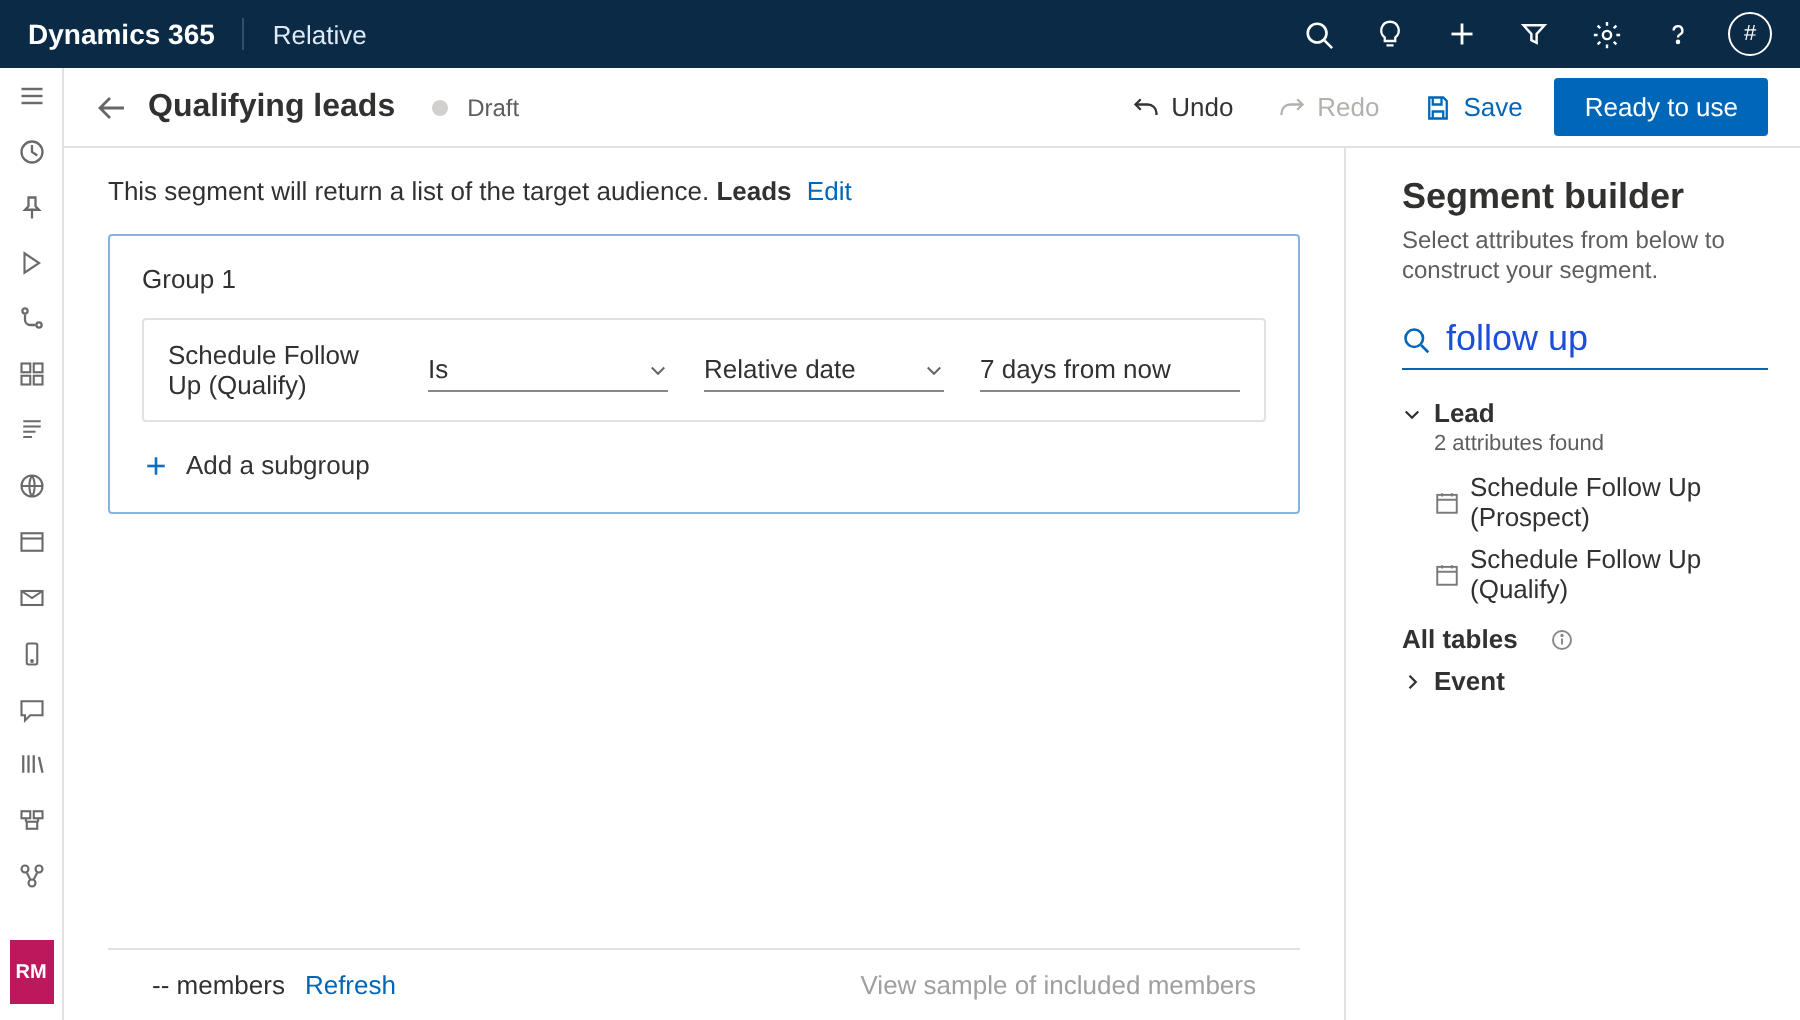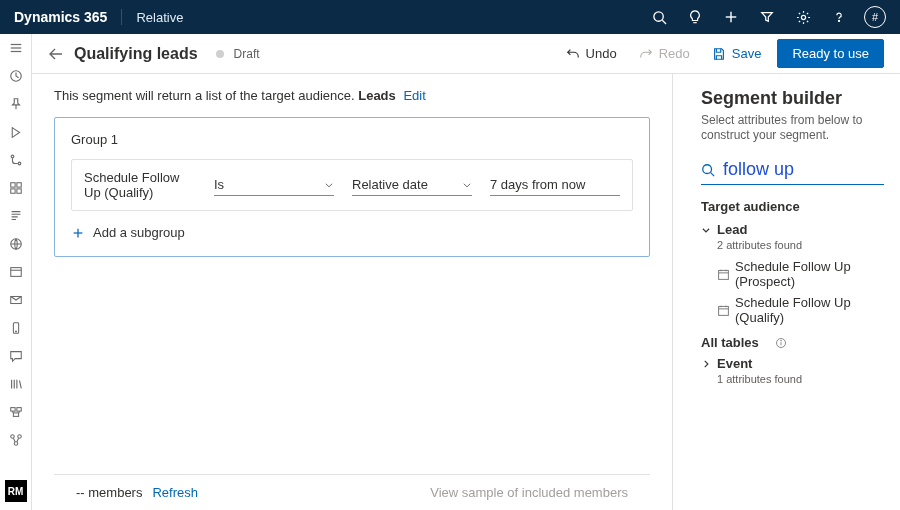--- a/index.html
+++ b/index.html
@@ -20,21 +20,21 @@
   .topbar .module{font-size:13px;color:#deeaf5;}
   .topbar .spacer{flex:1;}
   .topbar .ticon{width:22px;height:22px;display:flex;align-items:center;justify-content:center;cursor:pointer;color:#fff;}
   .topbar .avatar{width:22px;height:22px;border:1px solid #fff;border-radius:50%;display:flex;align-items:center;justify-content:center;font-size:11px;}
   svg{display:block;}
 
   .shell{display:flex;height:476px;}
   .rail{width:32px;border-right:1px solid var(--border);display:flex;flex-direction:column;align-items:center;padding-top:6px;gap:12px;color:#6a6a6a;}
   .rail .ritem{width:16px;height:16px;display:flex;align-items:center;justify-content:center;cursor:pointer;}
   .rail .rfill{flex:1;}
-  .rail .userchip{width:22px;height:22px;background:#000000;color:#fff;font-size:10px;font-weight:600;display:flex;align-items:center;justify-content:center;margin-bottom:8px;}
+  .rail .userchip{width:22px;height:32px;background:#be185d;color:#fff;font-size:10px;font-weight:600;display:flex;align-items:center;justify-content:center;margin-bottom:8px;}
 
   .content{flex:1;display:flex;flex-direction:column;}
   .header{height:40px;border-bottom:1px solid var(--border);display:flex;align-items:center;padding:0 16px;gap:10px;}
   .header .back{color:#666;cursor:pointer;}
   .header .title{font-size:16px;font-weight:600;}
   .header .dot{width:8px;height:8px;background:#d2d0ce;border-radius:50%;margin-left:8px;}
   .header .status{color:var(--muted);font-size:12px;}
   .header .hspacer{flex:1;}
   .hbtn{display:flex;align-items:center;gap:6px;padding:4px 6px;font-size:13px;cursor:pointer;color:#333;}
   .hbtn.disabled{color:#b3b0ad;}
@@ -318,21 +318,20 @@
             </span>
           <input value="follow up" style="">
           <span style="color:#666;">
               <svg width="12" height="12" viewBox="0 0 16 16" stroke="currentColor" stroke-width="1.4">
                 <line x1="3" y1="3" x2="13" y2="13"></line>
                 <line x1="13" y1="3" x2="3" y2="13"></line>
               </svg>
             </span>
         </div>
 
-        <div class="sectitle">Target audience</div>
         <div class="treehead">
           <span>
               <svg width="10" height="10" viewBox="0 0 16 16" fill="none" stroke="currentColor" stroke-width="1.8">
                 <path d="m3 6 5 5 5-5"></path>
               </svg>
             </span>
           <span>Lead</span>
         </div>
         <div class="treecount">2 attributes found</div>
         <div class="treeitem">
@@ -369,17 +368,16 @@
             </span>
         </div>
         <div class="treehead" style="margin-top:6px;">
           <span>
               <svg width="10" height="10" viewBox="0 0 16 16" fill="none" stroke="currentColor" stroke-width="1.8">
                 <path d="m6 3 5 5-5 5"></path>
               </svg>
             </span>
           <span>Event</span>
         </div>
-        <div class="treecount">1 attributes found</div>
       </div>
     </div>
   </div>
 </div>
 
 </body></html>

